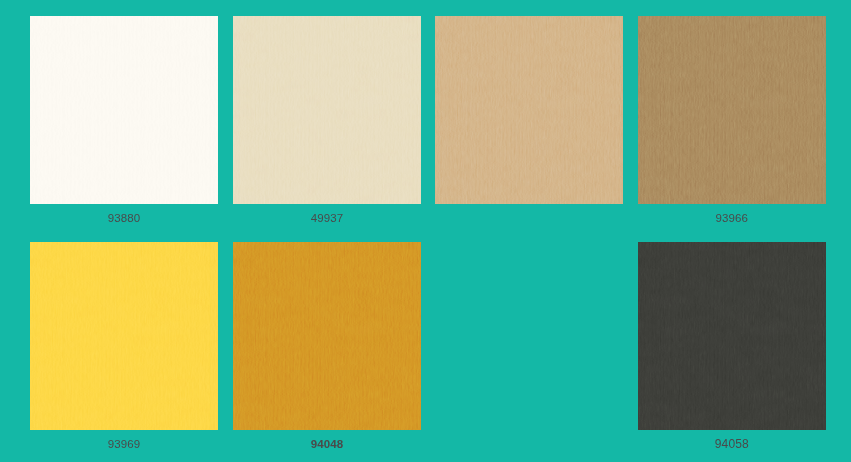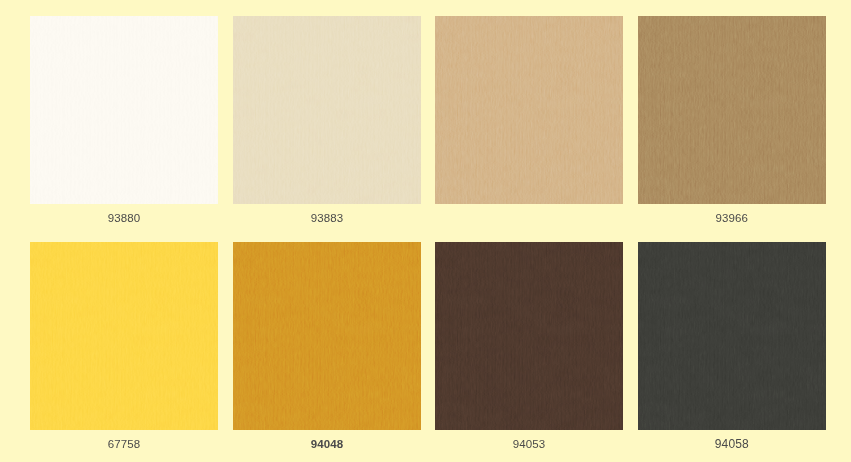--- a/index.html
+++ b/index.html
@@ -114,40 +114,40 @@
         0 0 0 0 1"></feColorMatrix>
       <feComponentTransfer>
         <feFuncR type="linear" slope="0.07" intercept="0.465"></feFuncR>
         <feFuncG type="linear" slope="0.07" intercept="0.465"></feFuncG>
         <feFuncB type="linear" slope="0.07" intercept="0.465"></feFuncB>
       </feComponentTransfer>
     </filter>
   </defs>
 </svg>
 
-<div id="swatch-grid" style="background: #fef9c3;">
+<div id="swatch-grid" style="background: #14b8a6;">
 
   <div class="swatch-cell" style="left: 30px; top: 16px; width: 188px;">
     <div class="swatch-chip" style="width: 188px; height: 187.6px;">
       <div class="swatch-fill" style="background: rgb(253, 250, 243);"></div>
       <div class="tex-blotch"></div>
       <div class="tex-noise"></div>
       <div class="tex-weave"></div>
     </div>
     <div class="swatch-label" style="width: 188px; font-size: 11.5px; color: rgb(74, 74, 74);">93880</div>
   </div>
 
   <div class="swatch-cell" style="left: 233px; top: 16px; width: 188px;">
     <div class="swatch-chip" style="width: 188px; height: 187.6px;">
       <div class="swatch-fill" style="background: rgb(234, 223, 194);"></div>
       <div class="tex-blotch"></div>
       <div class="tex-noise"></div>
       <div class="tex-weave"></div>
     </div>
-    <div class="swatch-label" style="width: 188px; font-size: 11.5px; color: rgb(74, 74, 74);">93883</div>
+    <div class="swatch-label" style="width: 188px; font-size: 11.5px; color: rgb(74, 74, 74);">49937</div>
   </div>
 
   <div class="swatch-cell" style="left: 435px; top: 16px; width: 188px;">
     <div class="swatch-chip" style="width: 188px; height: 187.6px;">
       <div class="swatch-fill" style="background: rgb(214, 183, 140);"></div>
       <div class="tex-blotch"></div>
       <div class="tex-noise"></div>
       <div class="tex-weave"></div>
     </div>
   </div>
@@ -162,42 +162,33 @@
     <div class="swatch-label" style="width: 188px; font-size: 11.5px; color: rgb(74, 74, 74);">93966</div>
   </div>
 
   <div class="swatch-cell" style="left: 30px; top: 242px; width: 188px;">
     <div class="swatch-chip" style="width: 188px; height: 187.6px;">
       <div class="swatch-fill" style="background: rgb(254, 217, 71);"></div>
       <div class="tex-blotch"></div>
       <div class="tex-noise"></div>
       <div class="tex-weave"></div>
     </div>
-    <div class="swatch-label" style="width: 188px; font-size: 11.5px; color: rgb(74, 74, 74);">67758</div>
+    <div class="swatch-label" style="width: 188px; font-size: 11.5px; color: rgb(74, 74, 74);">93969</div>
   </div>
 
   <div class="swatch-cell" style="left: 233px; top: 242px; width: 188px; font-weight: bold;">
     <div class="swatch-chip" style="width: 188px; height: 187.6px;">
       <div class="swatch-fill" style="background: rgb(214, 154, 38);"></div>
       <div class="tex-blotch"></div>
       <div class="tex-noise"></div>
       <div class="tex-weave"></div>
     </div>
     <div class="swatch-label" style="width: 188px; font-size: 11.5px; color: rgb(74, 74, 74);">94048</div>
   </div>
 
-  <div class="swatch-cell" style="left: 435px; top: 242px; width: 188px;">
-    <div class="swatch-chip" style="width: 188px; height: 187.6px;">
-      <div class="swatch-fill" style="background: rgb(80, 58, 46);"></div>
-      <div class="tex-blotch"></div>
-      <div class="tex-noise"></div>
-      <div class="tex-weave"></div>
-    </div>
-    <div class="swatch-label" style="width: 188px; font-size: 11.5px; color: rgb(74, 74, 74);">94053</div>
-  </div>
 
   <div class="swatch-cell" style="left: 637.8px; top: 242px; width: 188px;">
     <div class="swatch-chip" style="width: 188px; height: 187.6px;">
       <div class="swatch-fill" style="background: rgb(62, 63, 58);"></div>
       <div class="tex-blotch"></div>
       <div class="tex-noise"></div>
       <div class="tex-weave"></div>
     </div>
     <div class="swatch-label" style="width: 188px; font-size: 12px; color: rgb(74, 74, 74);">94058</div>
   </div>

